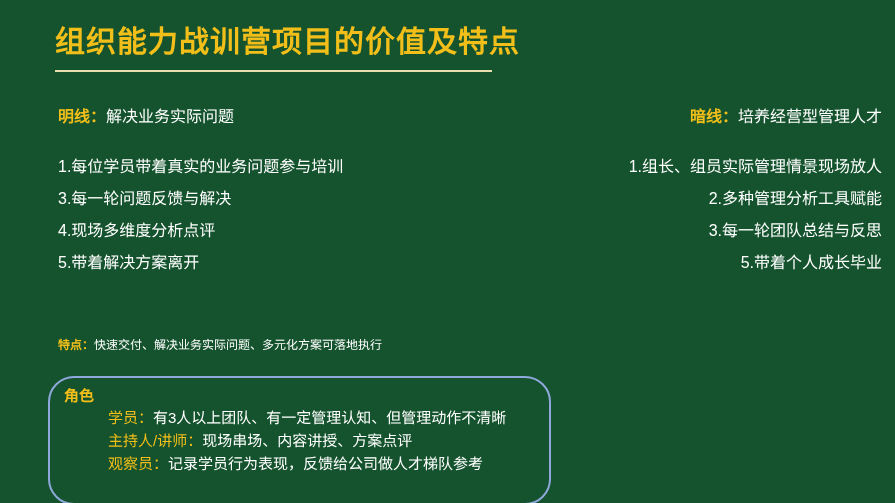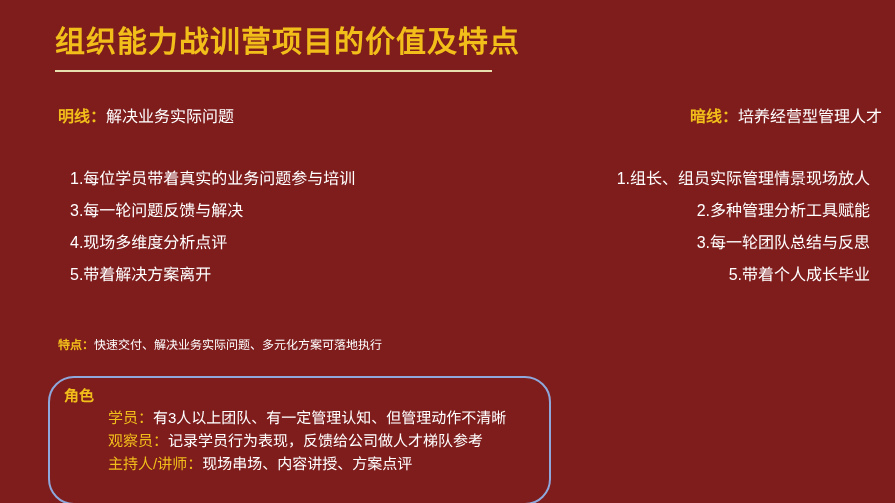--- a/index.html
+++ b/index.html
@@ -15,21 +15,21 @@
     overflow: hidden;
     position: relative;
     -webkit-font-smoothing: antialiased;
   }
 
   .slide {
     position: absolute;
     inset: 0;
     width: 895px;
     height: 503px;
-    background: #7f1d1d;
+    background: #14532d;
   }
 
   
   .title-block {
     position: absolute;
     left: 55px;
     top: 24px;
     width: 800px;
   }
   .slide-title {
@@ -72,21 +72,21 @@
     color: #F2BE1A;
     font-weight: bold;
   }
   .col-header .val {
     color: #FFFFFF;
     font-weight: normal;
   }
 
   .col-list {
     list-style: none;
-    margin: 12px;
+    margin: 0;
     padding: 0;
     position: absolute;
     top: 51px;
     left: 0;
     right: 0;
   }
   .col-list li {
     font-size: 16px;
     color: #FFFFFF;
     line-height: 20px;
@@ -190,21 +190,21 @@
     <span class="lbl">特点：</span><span class="val">快速交付、解决业务实际问题、多元化方案可落地执行</span>
   </div>
 
   <div class="role-box">
     <div class="role-inner">
       <div class="role-title">角色</div>
       <div class="role-row">
         <span class="lbl">学员：</span><span class="val">有3人以上团队、有一定管理认知、但管理动作不清晰</span>
       </div>
       <div class="role-row">
+        <span class="lbl">主持人/讲师：</span><span class="val">现场串场、内容讲授、方案点评</span>
+      </div>
+      <div class="role-row">
         <span class="lbl">观察员：</span><span class="val">记录学员行为表现，反馈给公司做人才梯队参考</span>
       </div>
-      <div class="role-row">
-        <span class="lbl">主持人/讲师：</span><span class="val">现场串场、内容讲授、方案点评</span>
-      </div>
     </div>
   </div>
 
 </div>
 
 </body></html>

